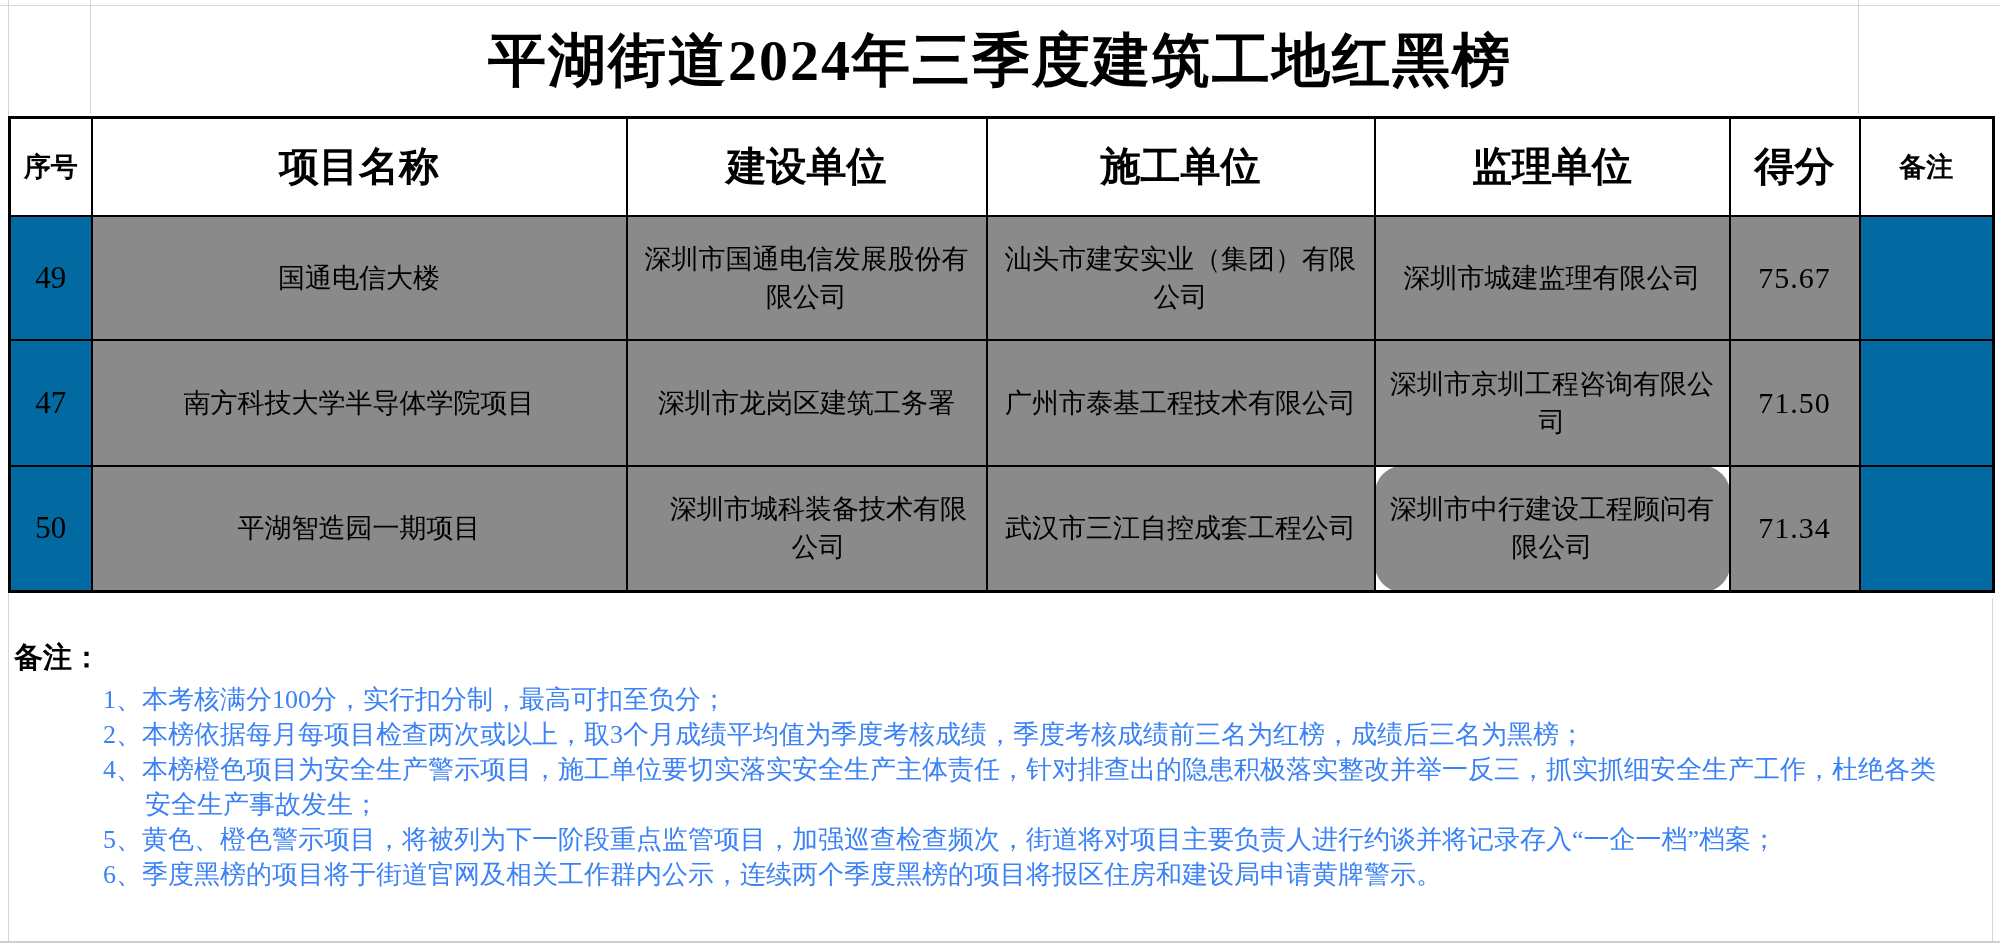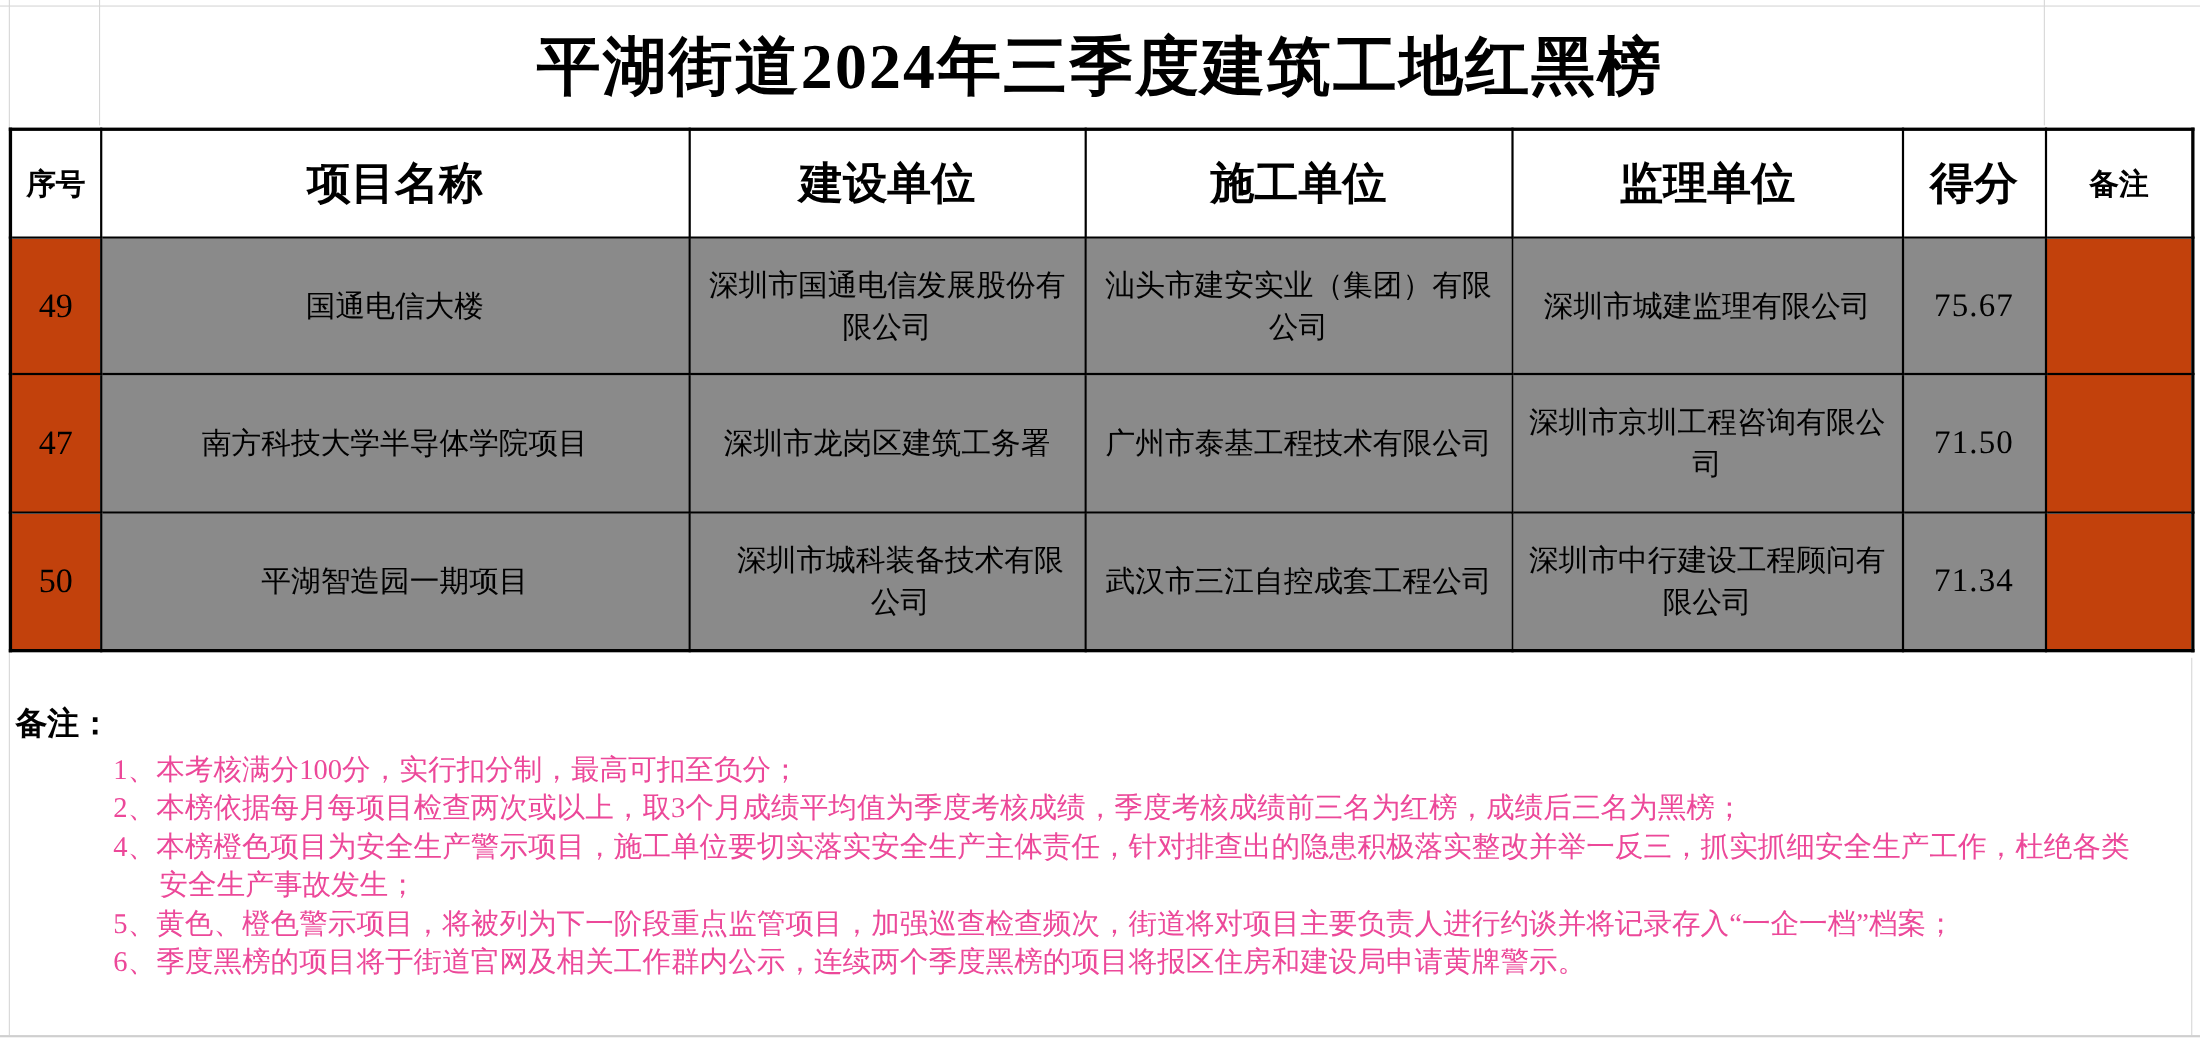--- a/index.html
+++ b/index.html
@@ -34,35 +34,35 @@
     padding: 4px 12px;
     overflow: hidden;
   }
   tr.hdr { height: 98px; }
   tr.r1 { height: 124px; }
   tr.r2 { height: 126px; }
   tr.r3 { height: 126px; }
   th.big   { font-size: 40px; font-weight: bold; background: #fff; }
   th.small { font-size: 27px; font-weight: bold; background: #fff; }
   td.gray  { background: #8a8a8a; }
-  td.white { background: #c2410c; }
+  td.white { background: #0369a1; }
   td.idx   { font-size: 31px; }
   td.txt   { font-size: 27px; line-height: 38px; }
   td.score { font-size: 30px; letter-spacing: 1px; }
 
   .notes {
     position: absolute; left: 8px; top: 632px; width: 1984px;
   }
   .notes-label {
     font-size: 29px; font-weight: bold; padding: 6px 0 2px 6px;
     font-family: "Liberation Sans", "DejaVu Sans", sans-serif;
   }
   .notes ul { list-style: none; margin: 2px 0 0 0; padding: 0 40px 0 137px; }
   .notes li {
-    font-size: 26px; line-height: 35px; text-indent: -42px; color: #ec4899; font-family: Liberation Serif, serif;
+    font-size: 26px; line-height: 35px; text-indent: -42px; color: #3b82f6; font-family: Liberation Serif, serif;
   }
 </style>
 </head>
 <body>
 
 <div class="sheet">
 
   <div class="gl gl-top" style="background: rgb(214, 214, 214);"></div>
   <div class="gl gl-left" style="background: rgb(214, 214, 214);"></div>
   <div class="gl gl-title-a" style="background: rgb(214, 214, 214);"></div>
@@ -108,21 +108,21 @@
       <td class="gray txt" style="background: rgb(138, 138, 138);">广州市泰基工程技术有限公司</td>
       <td class="gray txt" style="background: rgb(138, 138, 138);">深圳市京圳工程咨询有限公司</td>
       <td class="gray score" style="background: rgb(138, 138, 138); margin-top: 14px;">71.50</td>
       <td class="white txt"></td>
     </tr>
     <tr class="r3">
       <td class="white idx">50</td>
       <td class="gray txt" style="background: rgb(138, 138, 138);">平湖智造园一期项目</td>
       <td class="gray txt" style="background: rgb(138, 138, 138); padding-left: 36px;">深圳市城科装备技术有限公司</td>
       <td class="gray txt" style="background: rgb(138, 138, 138);">武汉市三江自控成套工程公司</td>
-      <td class="gray txt" style="background: rgb(138, 138, 138);">深圳市中行建设工程顾问有限公司</td>
+      <td class="gray txt" style="background: rgb(138, 138, 138); border-radius: 27px;">深圳市中行建设工程顾问有限公司</td>
       <td class="gray score" style="background: rgb(138, 138, 138);">71.34</td>
       <td class="white txt"></td>
     </tr>
   </tbody>
     </table>
 
   <div class="notes">
     <div class="notes-label">备注：</div>
     <ul>
       <li>1、本考核满分100分，实行扣分制，最高可扣至负分；</li>

